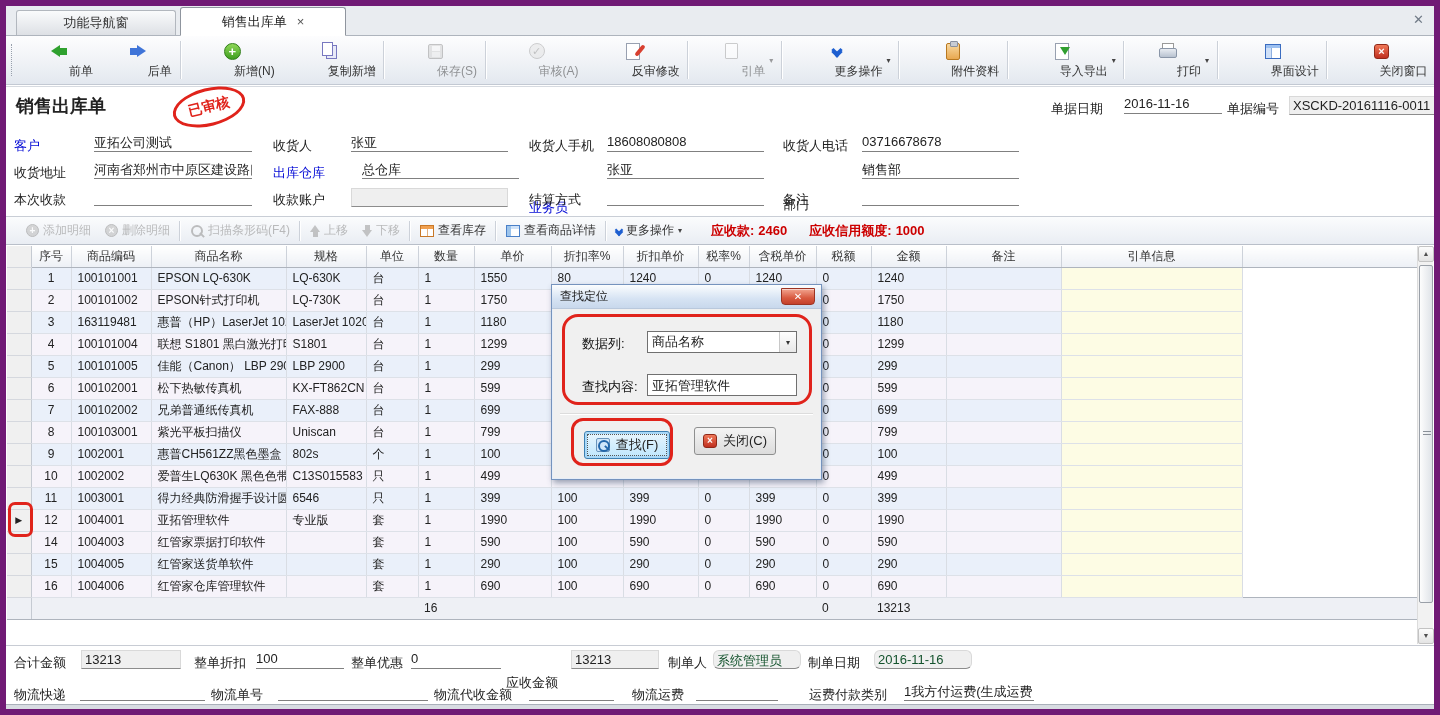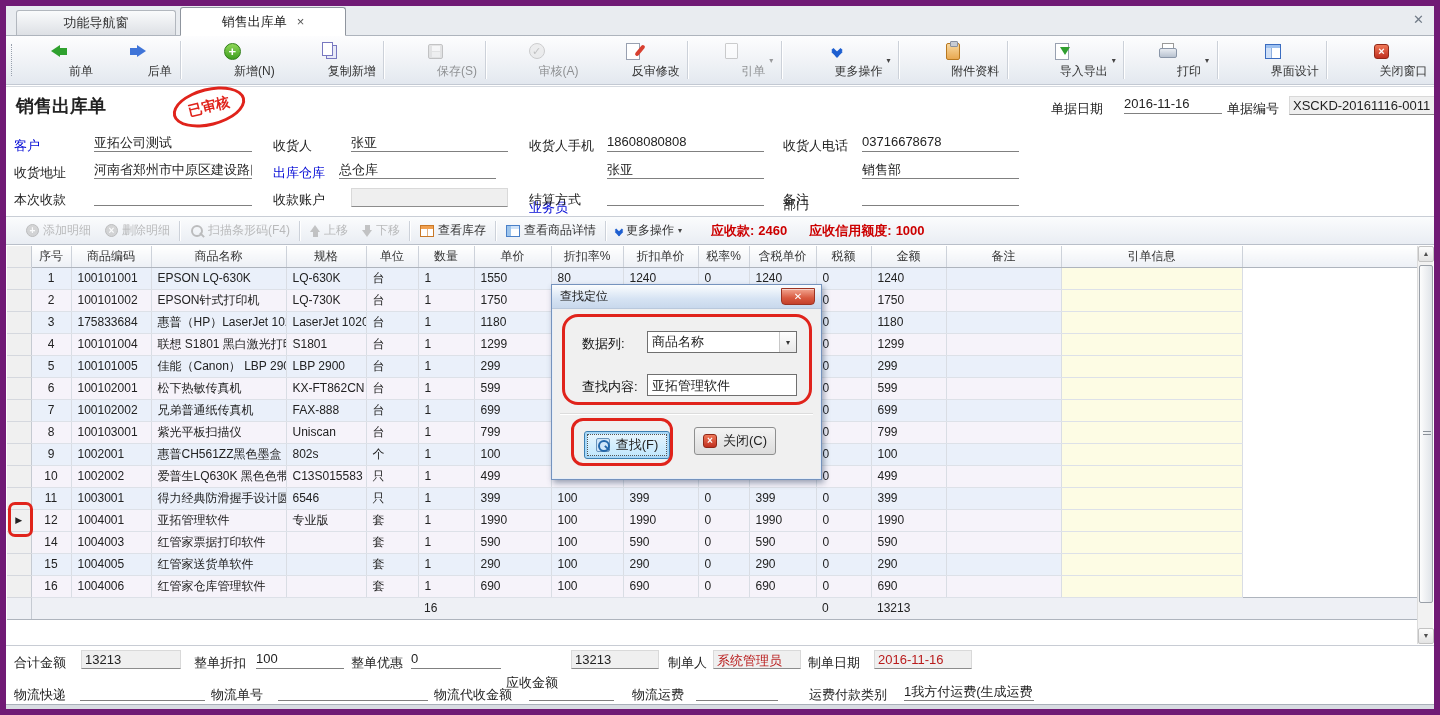--- a/index.html
+++ b/index.html
@@ -65,21 +65,21 @@
   .redx { width:15px;height:15px;border-radius:3px;background:linear-gradient(#f07858,#c03020);border:1px solid #902818;color:#fff;font-weight:bold;font-size:11px;line-height:13px;text-align:center; }
   .redx::after { content:"×"; }
 
   
   .doctitle { position:absolute; left:10px; top:88px; font-size:18px; font-weight:bold; }
   .stamp { position:absolute; left:166px; top:82px; width:74px; height:38px; border:3px solid #e0231b; border-radius:50%; transform:rotate(-14deg); color:#e0231b; font-weight:bold; font-size:14px; display:flex; align-items:center; justify-content:center; }
   .fldlabel { position:absolute; font-size:13px; color:#222; white-space:nowrap; }
   .fldlabel.blue { color:#0007d5; }
   .ufield { position:absolute; height:18px; border-bottom:1px solid #808080; font-size:13px; white-space:nowrap; overflow:hidden; }
   .gfield { position:absolute; height:19px; background:#efefef; border:1px solid #d9d9d9; border-bottom:1px solid #8c8c8c; font-size:13px; padding:1px 3px 0; white-space:nowrap; overflow:hidden; }
-  .gfield.gray { color:#b91c1c; }
+  .gfield.gray { color:#14532d;border-radius:6px; }
   .hr1 { position:absolute; left:0; top:80px; width:100%; border-top:1px solid #d6dae0; }
 
   
   .gridbar { position:absolute; left:0; top:210px; width:100%; height:29px; background:linear-gradient(#fbfcfd,#e9edf3); border-top:1px solid #c9ced6; border-bottom:1px solid #b9bfc9; display:flex; align-items:center; padding:0 2px; }
   .gbtn { display:flex; align-items:center; gap:4px; height:24px; padding:0 7px; border-radius:3px; color:#333; white-space:nowrap; }
   .gbtn.disabled { color:#9a9a9a; filter:grayscale(1); opacity:.65; }
   .gsep { width:0; height:20px; border-left:1px solid #ccd1d9; border-right:1px solid #fff; margin:0 2px; }
   .redtotal { color:#cc0000; font-weight:bold; font-size:13px; margin-left:22px; white-space:nowrap; }
   .redtotal .v { margin-left:4px; }
   .mini-circle { width:13px;height:13px;border-radius:50%;background:#bfc3ca;border:1px solid #9aa0a8;color:#fff;font-size:10px;font-weight:bold;line-height:11px;text-align:center; }
@@ -298,21 +298,21 @@
   <span class="fldlabel" style="left:267px;top:131px;">收货人</span>
   <span class="ufield" style="left:345px;top:128px;width:157px;">张亚</span>
   <span class="fldlabel" style="left:523px;top:131px;">收货人手机</span>
   <span class="ufield" style="left:601px;top:128px;width:157px;">18608080808</span>
   <span class="fldlabel" style="left:777px;top:131px;">收货人电话</span>
   <span class="ufield" style="left:856px;top:128px;width:157px;">03716678678</span>
 
   <span class="fldlabel" style="left:8px;top:158px;">收货地址</span>
   <span class="ufield" style="left:88px;top:155px;width:158px;">河南省郑州市中原区建设路口</span>
   <span class="fldlabel blue" style="left:267px;top:158px;">出库仓库</span>
-  <span class="ufield" style="left:333px;top:155px;width:157px;">总仓库</span>
+  <span class="ufield" style="left:356px;top:155px;width:157px;">总仓库</span>
   <span class="fldlabel blue" style="left:523px;top:158px;margin-top:35px;">业务员</span>
   <span class="ufield" style="left:601px;top:155px;width:157px;">张亚</span>
   <span class="fldlabel" style="left:777px;top:158px;margin-top:32px;">部门</span>
   <span class="ufield" style="left:856px;top:155px;width:157px;">销售部</span>
 
   <span class="fldlabel" style="left:8px;top:185px;">本次收款</span>
   <span class="ufield" style="left:88px;top:182px;width:158px;"></span>
   <span class="fldlabel" style="left:267px;top:185px;">收款账户</span>
   <span class="gfield" style="left:345px;top:182px;width:157px;"></span>
   <span class="fldlabel" style="left:523px;top:185px;">结算方式</span>
@@ -452,21 +452,21 @@
             <td class="c10">1750</td>
             <td class="c11">0</td>
             <td class="c12">1750</td>
             <td class="c13"></td>
             <td class="c14 yellow"></td>
             <td class="filler"></td>
           </tr>
           <tr class="odd">
             <td class="ind"></td>
             <td class="c0">3</td>
-            <td class="c1">175833684</td>
+            <td class="c1">163119481</td>
             <td class="c2">惠普（HP）LaserJet 1020</td>
             <td class="c3">LaserJet 1020</td>
             <td class="c4">台</td>
             <td class="c5">1</td>
             <td class="c6">1180</td>
             <td class="c7">100</td>
             <td class="c8">1180</td>
             <td class="c9">0</td>
             <td class="c10">1180</td>
             <td class="c11">0</td>

